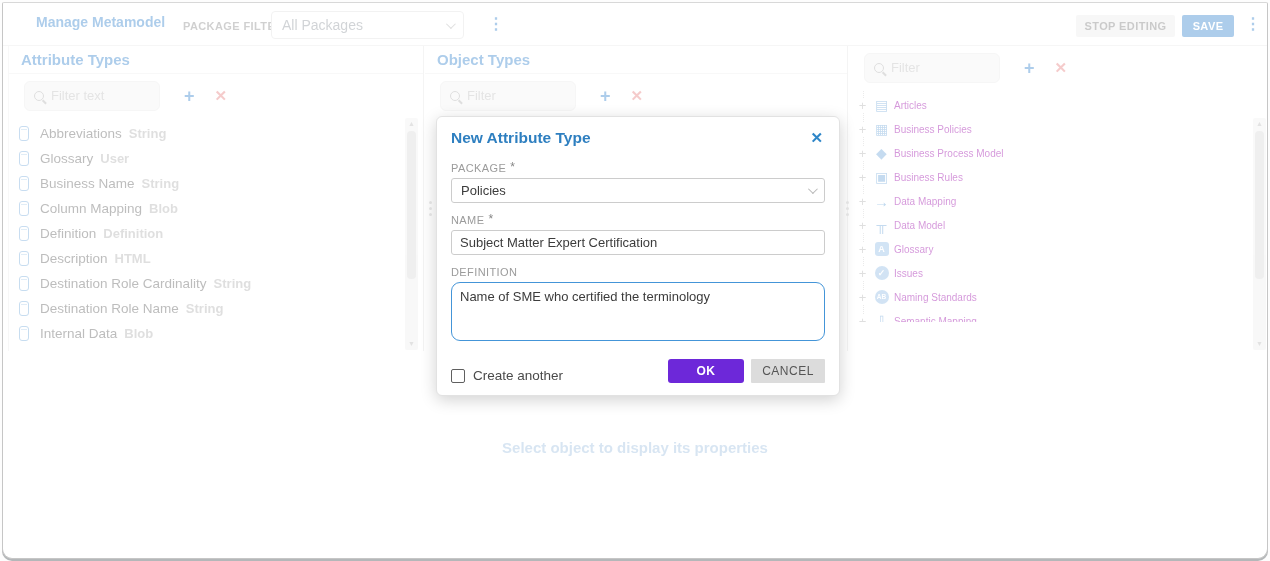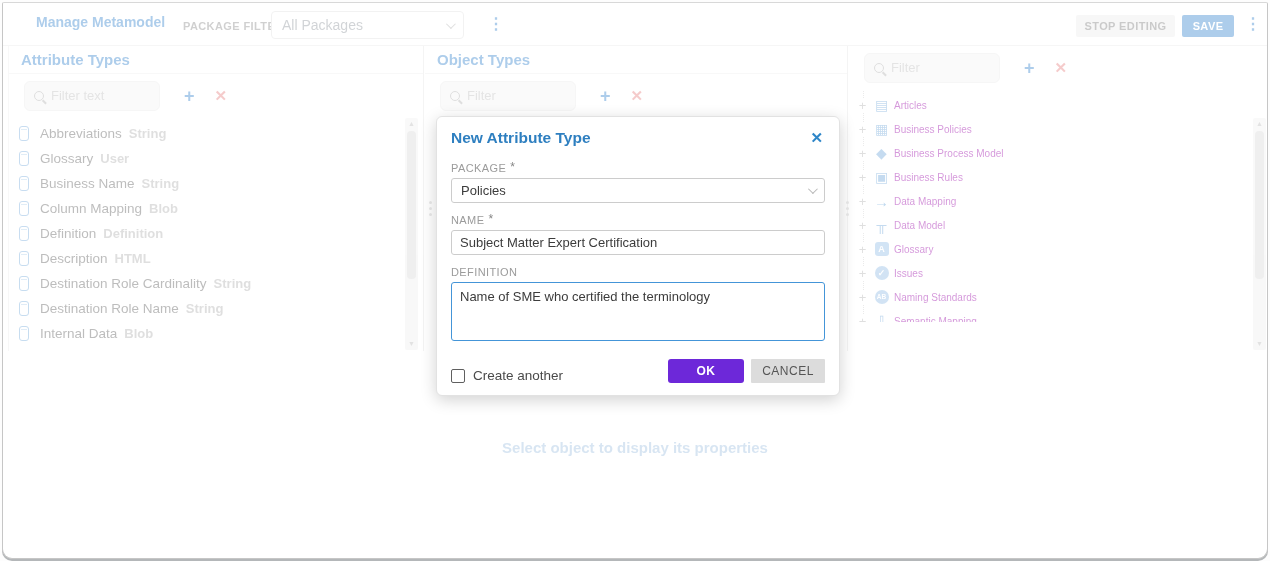--- a/index.html
+++ b/index.html
@@ -83,21 +83,21 @@
   
   .modal { position:absolute; left:433px; top:113px; width:404px; background:#fff; border:1px solid #e2e2e2; border-radius:6px; box-shadow:0 4px 16px rgba(0,0,0,.18); padding:12px 14px 12px; z-index:10; }
   .modal-head { display:flex; align-items:flex-start; height:22px; }
   .modal-title { font-size:15.5px; font-weight:bold; color:#2e7fc0; flex:1; }
   .modal-close { font-size:15px; font-weight:bold; color:#2e86c8; cursor:pointer; line-height:1; padding:1px 2px; }
   .field-label { margin-top:11px; font-size:11px; color:#9b9b9b; letter-spacing:.4px; display:flex; gap:4px; }
   .req { color:#868686; font-size:12px; line-height:10px; }
   .m-select { margin-top:4px; height:25px; border:1px solid #ccc; border-radius:3px; display:flex; align-items:center; padding:0 9px; cursor:pointer; background:#fff; }
   .m-select .val { flex:1; font-size:13px; color:#3c3c3c; }
   .m-input { margin-top:4px; width:100%; height:25px; border:1px solid #ccc; border-radius:3px; padding:0 8px; font-size:13px; color:#3c3c3c; font-family:"Liberation Sans",sans-serif; outline:none; }
-  .m-textarea { margin-top:4px; width:100%; height:59px; border:1.5px solid #4495d8; border-radius:3px; padding:5px 8px; font-size:13px; color:#3c3c3c; font-family:"Liberation Sans",sans-serif; outline:none; resize:none; line-height:1.35; }
+  .m-textarea { margin-top:4px; width:100%; height:59px; border:1.5px solid #4495d8; border-radius:9px; padding:5px 8px; font-size:13px; color:#3c3c3c; font-family:"Liberation Sans",sans-serif; outline:none; resize:none; line-height:1.35; }
   .modal-foot { margin-top:14px; display:flex; align-items:flex-end; }
   .checkbox { width:14px; height:14px; border:1.5px solid #5f5f5f; border-radius:2px; background:#fff; cursor:pointer; flex:none; }
   .cb-label { margin-left:8px; font-size:13.5px; color:#4a4a4a; }
   .btn-ok { margin-left:auto; width:76px; height:24px; background:#6d28d9; color:#fff; border:none; border-radius:3px; font-size:12px; font-weight:bold; letter-spacing:.5px; cursor:pointer; font-family:"Liberation Sans",sans-serif; }
   .btn-cancel { margin-left:7px; width:74px; height:24px; background:#dcdcdc; color:#555; border:none; border-radius:1px; font-size:12px; letter-spacing:.5px; cursor:pointer; font-family:"Liberation Sans",sans-serif; }
 </style>
 </head>
 <body>
 
 <div class="window">

